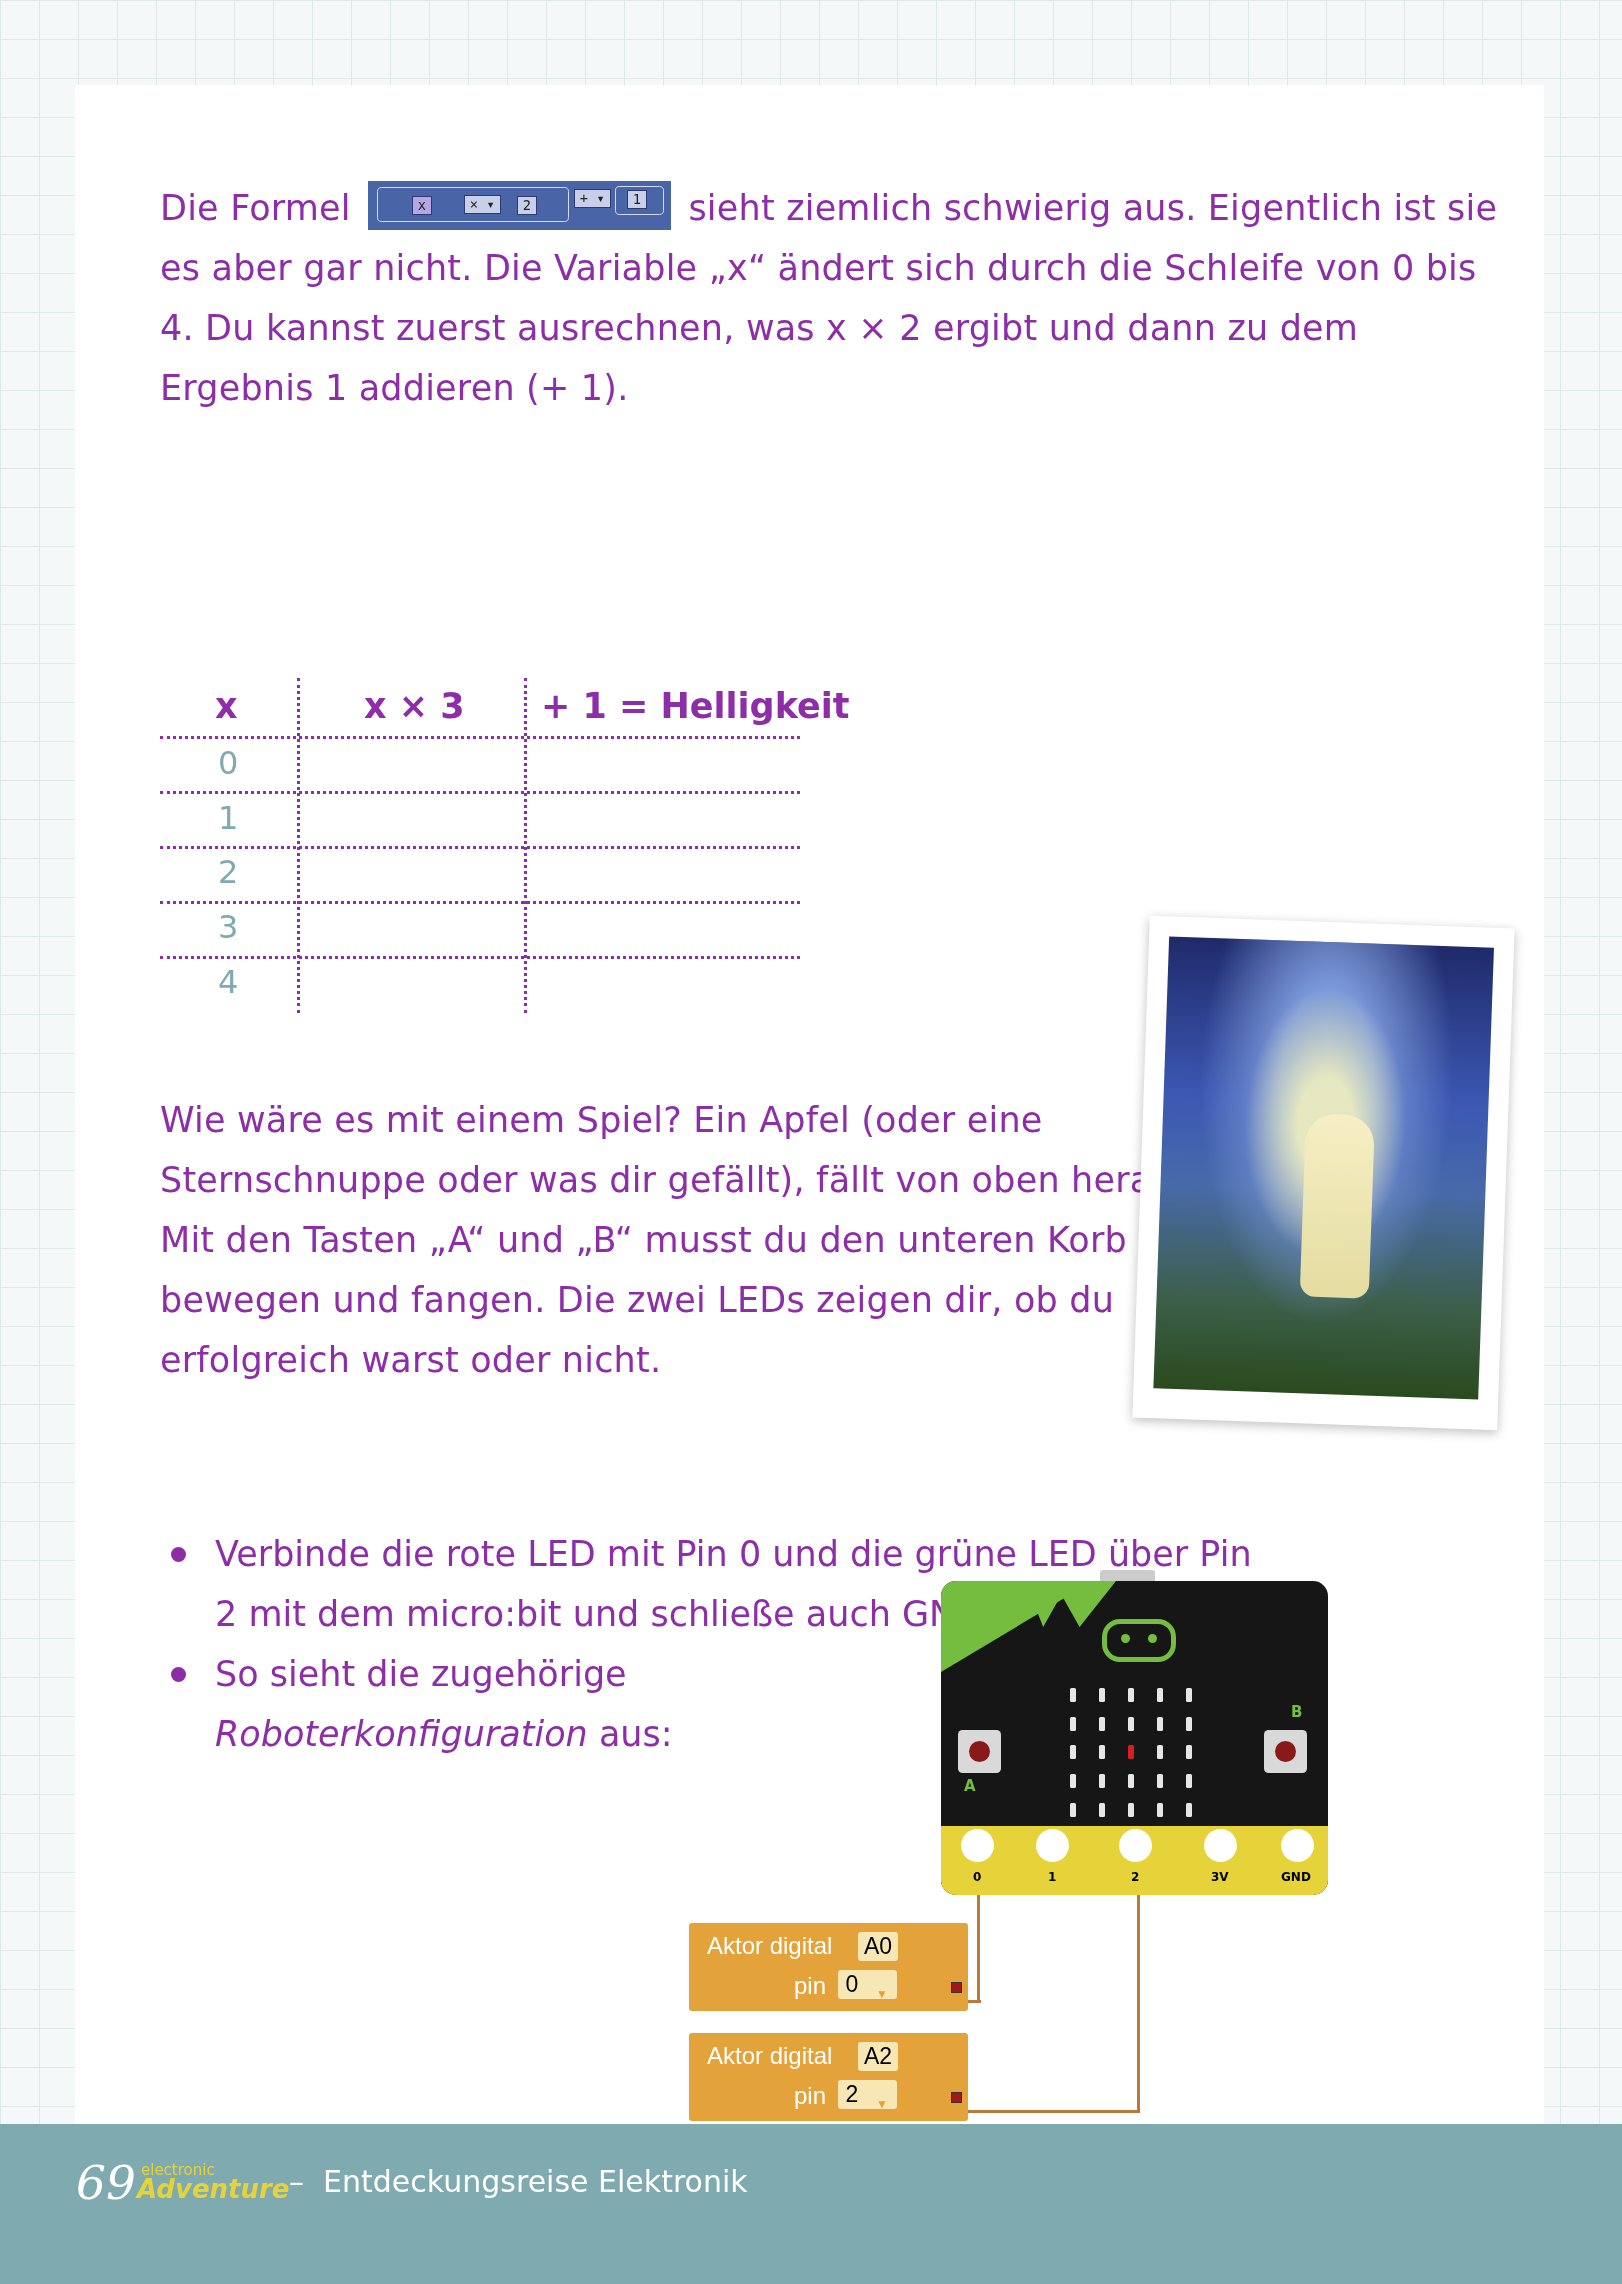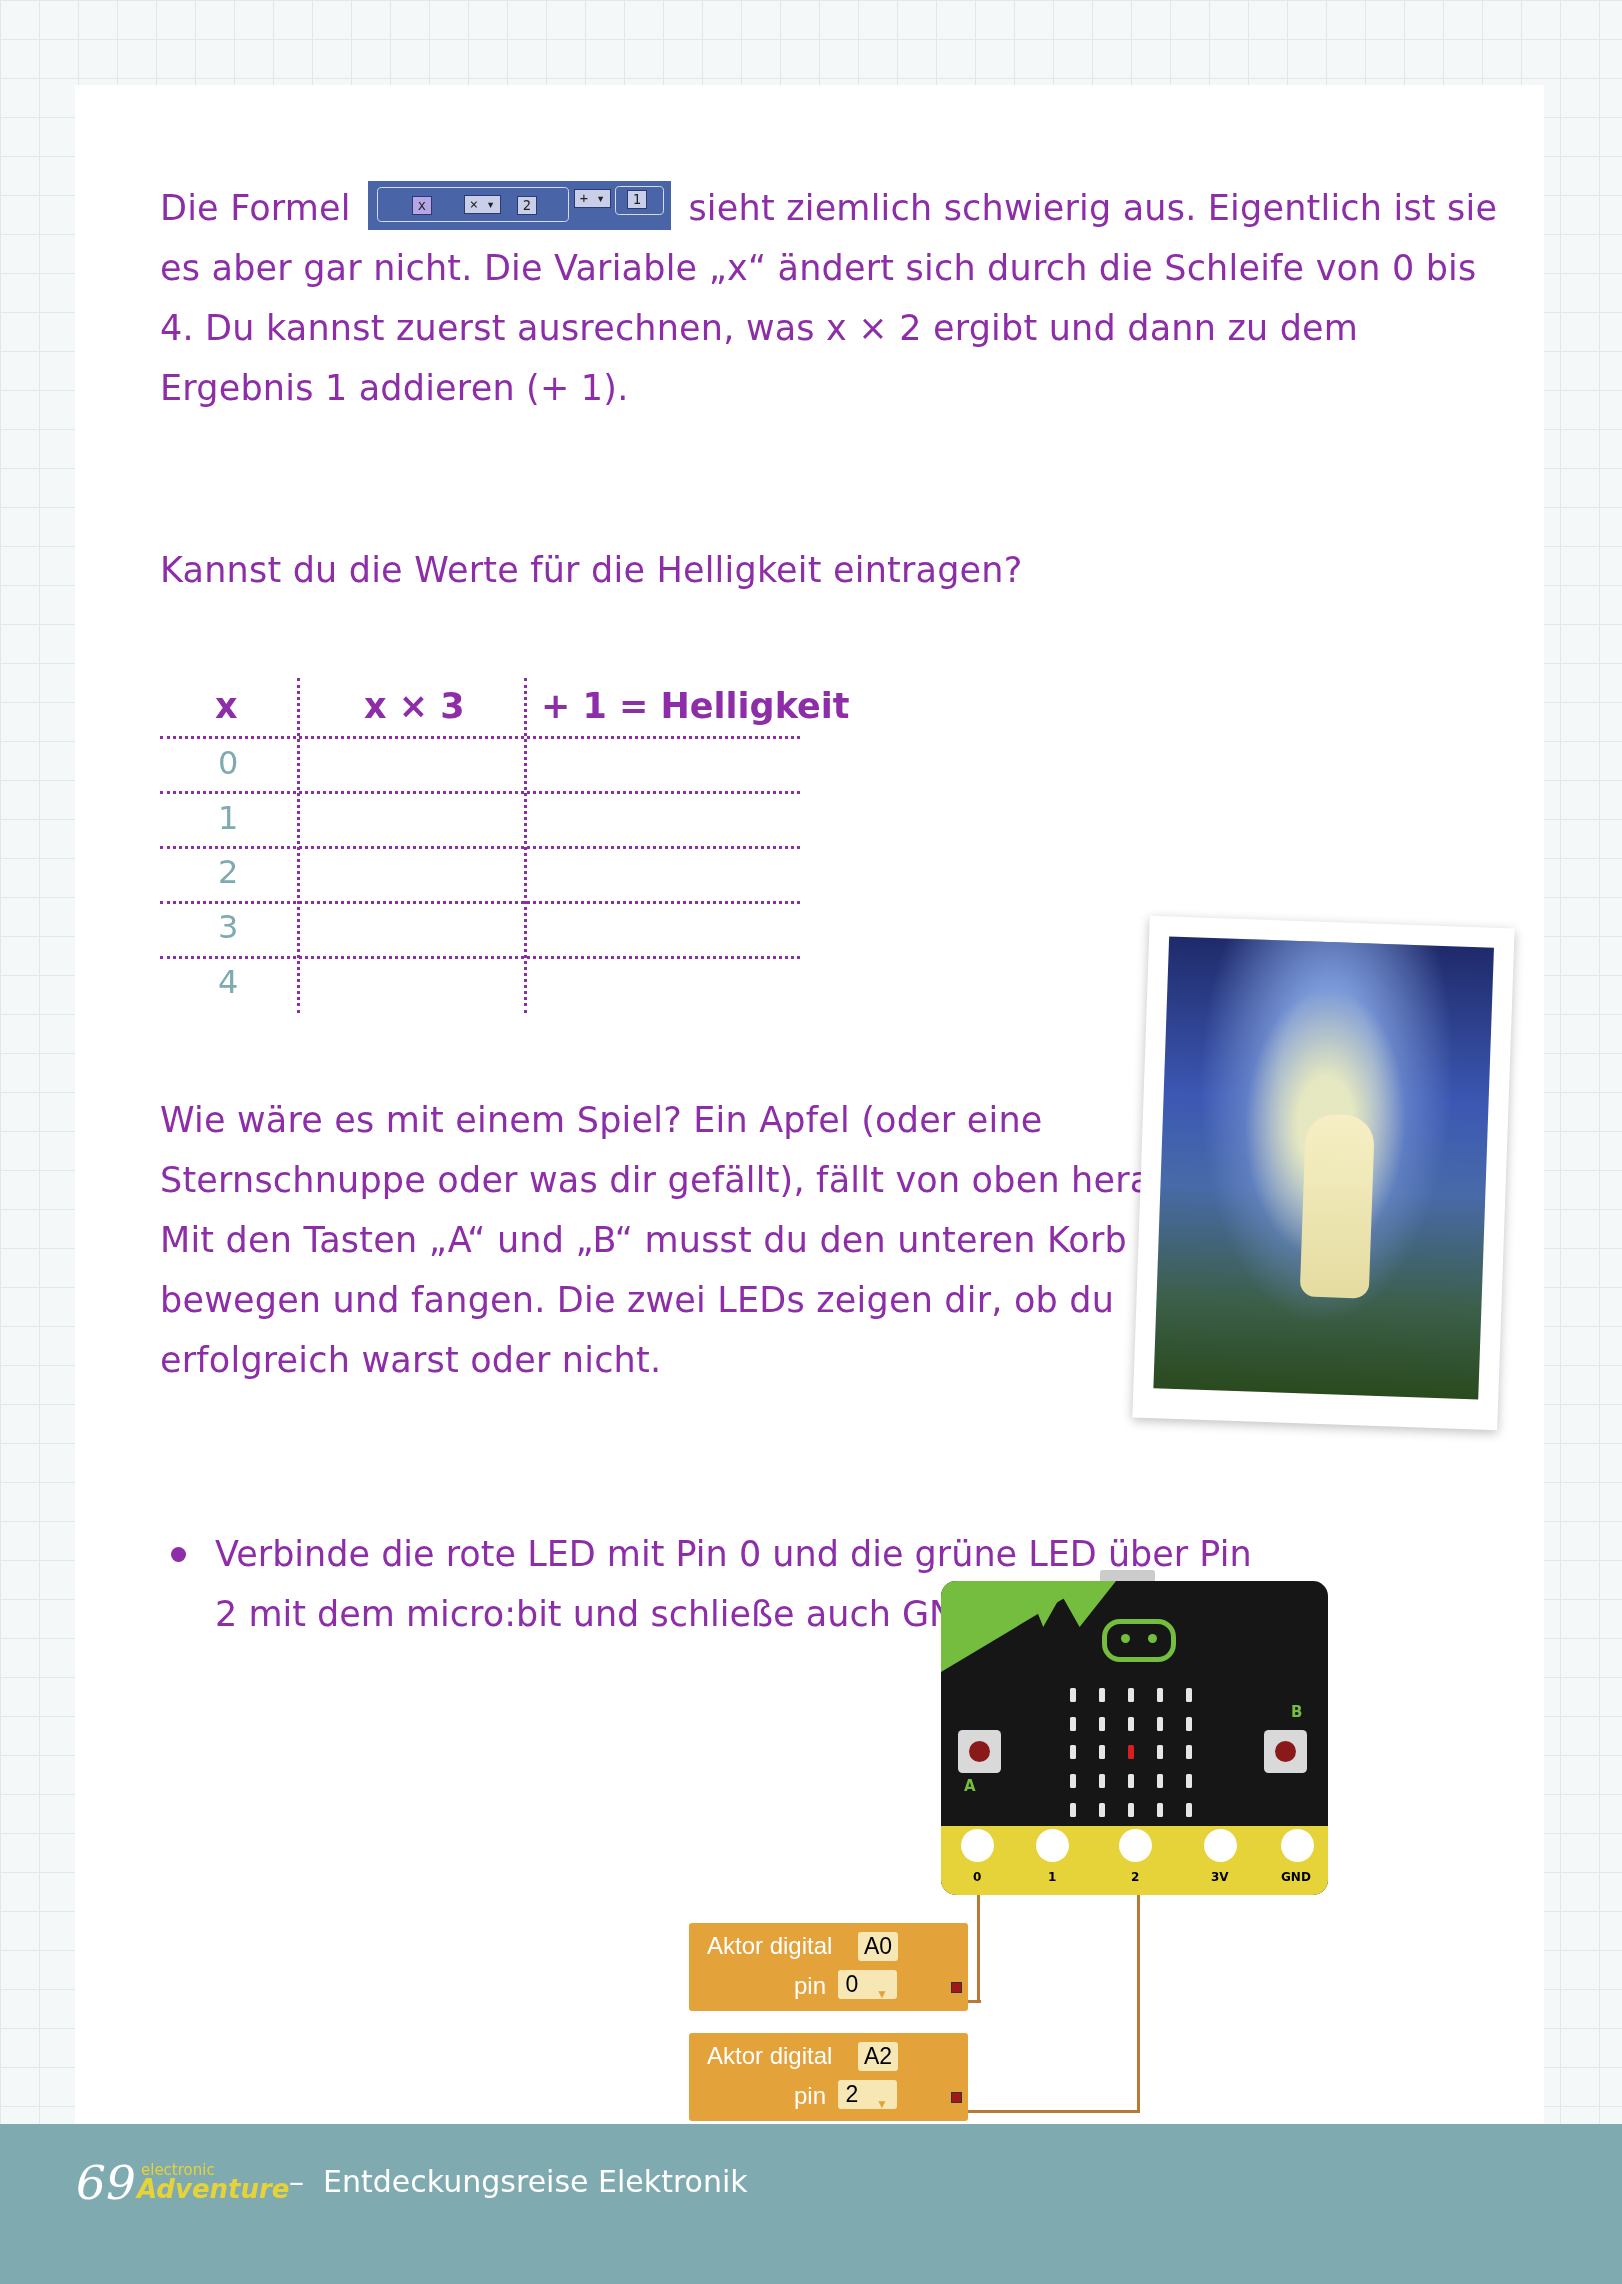--- a/index.html
+++ b/index.html
@@ -111,21 +111,20 @@
       <span class="fchip" style="left:44px;top:15px;background:#b7a6e6;">x</span>
       <span class="fchip" style="left:96px;top:13.7px;">× ▾</span>
       <span class="fchip" style="left:149px;top:15px;">2</span>
       <span class="fchip" style="left:206px;top:7.6px;">+ ▾</span>
       <span class="fblk" style="left:247px;top:4.6px;width:47px;height:27px;"></span>
       <span class="fchip" style="left:259px;top:9px;">1</span>
     </span>
     <span>sieht ziemlich schwierig aus. Eigentlich ist sie es aber gar nicht. Die Variable „x“ ändert sich durch die Schleife von 0 bis 4. Du kannst zuerst ausrechnen, was x × 2 ergibt und dann zu dem Ergebnis 1 addieren (+ 1).</span>
   </div>
 
-  <div class="p p2">Kannst du die Werte für die Helligkeit eintragen?</div>
 
   <div class="tbl">
     <div class="th" style="left:55px;">x</div>
     <div class="th" style="left:204px;">x × 3</div>
     <div class="th" style="left:381px;">+ 1 = Helligkeit</div>
     <div class="vline" style="left:137px;"></div>
     <div class="vline" style="left:364px;"></div>
     <div class="hline" style="top:50px;"></div>
     <div class="hline" style="top:105px;"></div>
     <div class="hline" style="top:160px;"></div>
@@ -143,20 +142,26 @@
   <div class="photo">
     <div class="photo-inner">
       <div class="figure"></div>
     </div>
   </div>
 
   <div class="bullets">
     <div class="bullet b1">
       <span class="dot"></span>
       <span>Verbinde die rote LED mit Pin 0 und die grüne LED über Pin 2 mit dem micro:bit und schließe auch GND an.</span>
+    </div>
+    <div class="bullet b2">
+      <span class="dot"></span>
+      <span>So sieht die zugehörige</span><br>
+      <span class="it">Roboterkonfiguration</span>
+      <span>aus:</span>
     </div>
   </div>
 
   <div class="mb-usb" style="left:1025px;top:1485px;"></div>
   <div class="mb">
     <div class="mb-green"></div>
     <div class="mb-teeth"></div>
     <div class="mb-logo"></div>
     <div class="led" style="left:129px;top:107px;"></div>
     <div class="led" style="left:158px;top:107px;"></div>

